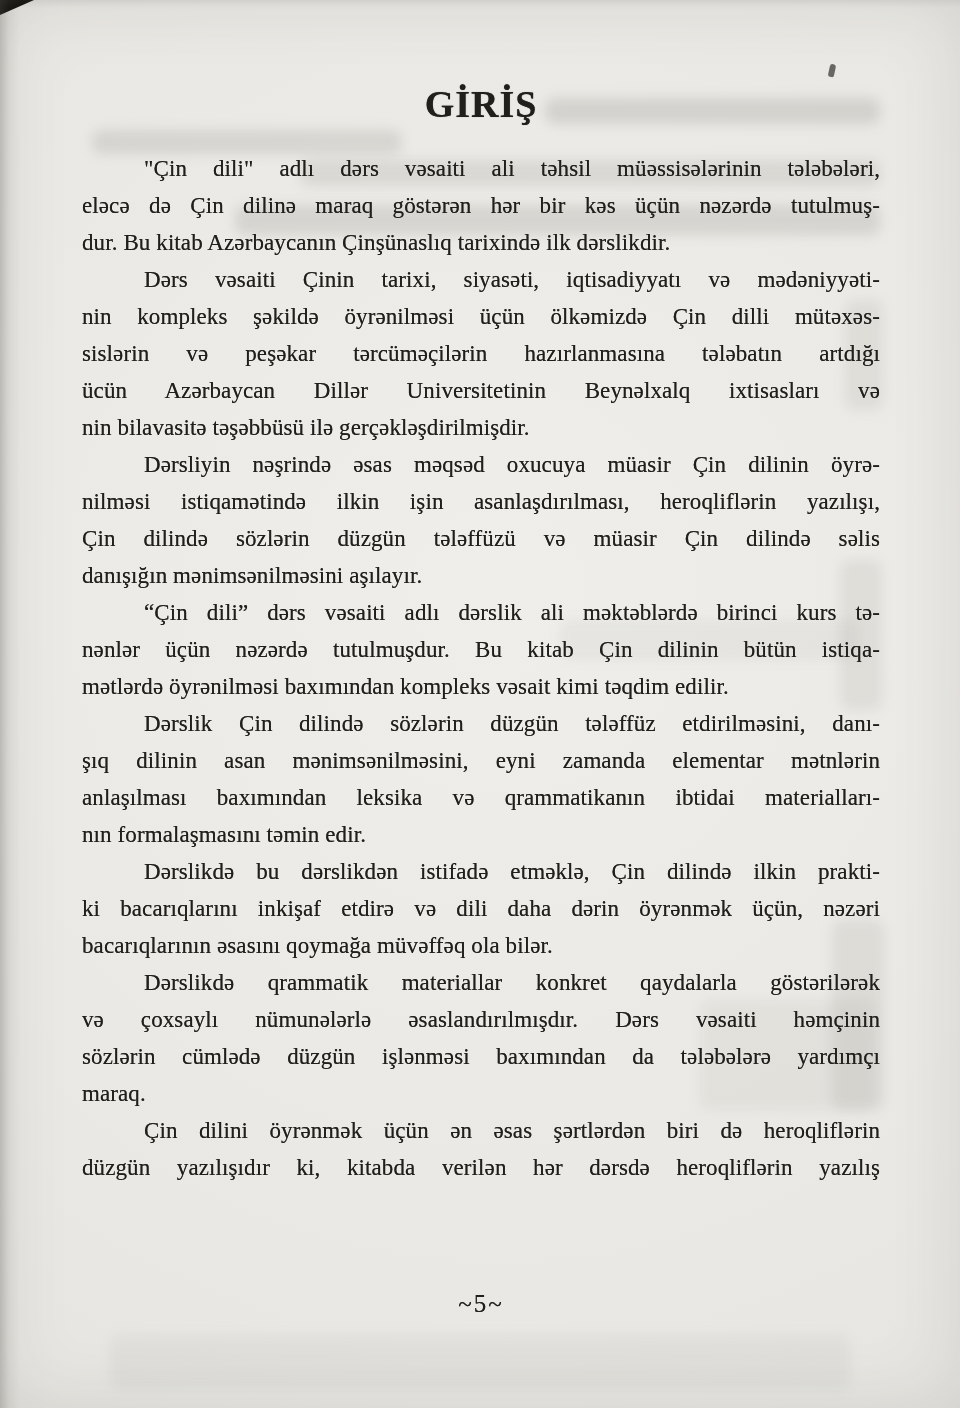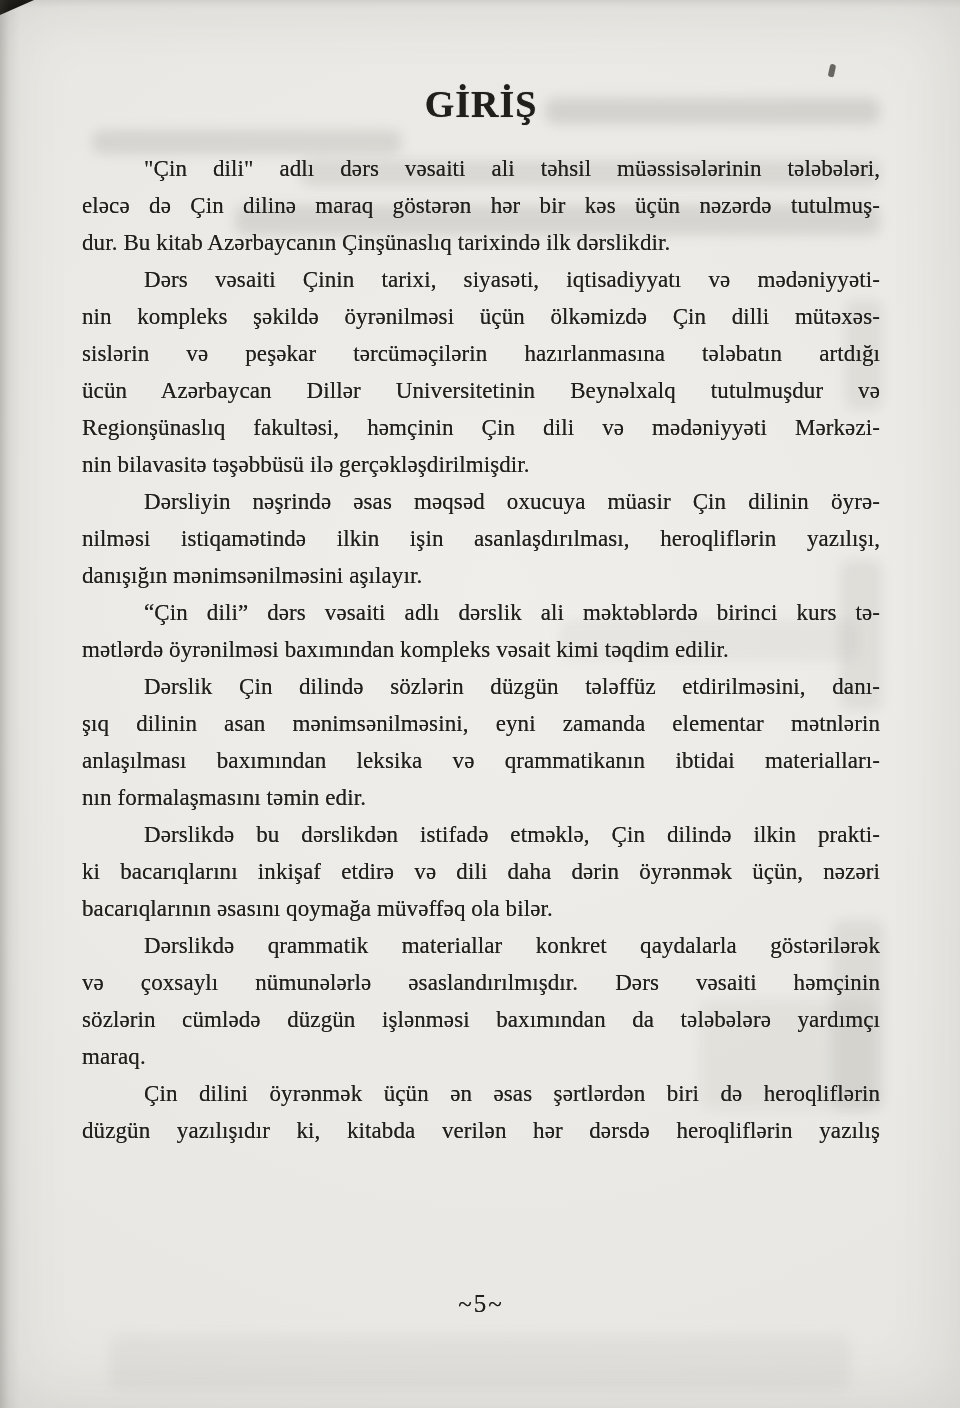--- a/index.html
+++ b/index.html
@@ -112,31 +112,32 @@
   <main class="body-col">
       <div>
         <div class="line first">"Çin dili"  adlı dərs vəsaiti ali təhsil müəssisələrinin tələbələri,</div>
         <div class="line">eləcə də Çin dilinə maraq göstərən hər bir kəs üçün nəzərdə tutulmuş-</div>
         <div class="line last">dur. Bu kitab Azərbaycanın Çinşünaslıq tarixində ilk dərslikdir.</div>
       </div>
       <div>
         <div class="line first">Dərs vəsaiti Çinin tarixi, siyasəti, iqtisadiyyatı və mədəniyyəti-</div>
         <div class="line">nin kompleks şəkildə öyrənilməsi üçün ölkəmizdə Çin dilli mütəxəs-</div>
         <div class="line">sislərin və peşəkar tərcüməçilərin hazırlanmasına tələbatın artdığı</div>
-        <div class="line">ücün Azərbaycan Dillər Universitetinin Beynəlxalq tutulmuşdur və</div>
-        <div class="line">Regionşünaslıq fakultəsi, həmçinin Çin dili və mədəniyyəti Mərkəzi-</div>
+        <div class="line">ücün Azərbaycan Dillər Universitetinin Beynəlxalq ixtisasları və</div>
         <div class="line last">nin bilavasitə təşəbbüsü ilə gerçəkləşdirilmişdir.</div>
       </div>
       <div>
         <div class="line first">Dərsliyin nəşrində əsas məqsəd oxucuya müasir Çin dilinin öyrə-</div>
         <div class="line">nilməsi istiqamətində ilkin işin asanlaşdırılması, heroqliflərin yazılışı,</div>
+        <div class="line">Çin dilində sözlərin düzgün tələffüzü və müasir Çin dilində səlis</div>
         <div class="line last">danışığın mənimsənilməsini aşılayır.</div>
       </div>
       <div>
         <div class="line first">“Çin dili” dərs vəsaiti adlı dərslik ali məktəblərdə birinci kurs tə-</div>
+        <div class="line">nənlər üçün nəzərdə tutulmuşdur. Bu kitab Çin dilinin bütün istiqa-</div>
         <div class="line last">mətlərdə öyrənilməsi baxımından kompleks vəsait kimi təqdim edilir.</div>
       </div>
       <div>
         <div class="line first">Dərslik Çin dilində sözlərin düzgün tələffüz etdirilməsini, danı-</div>
         <div class="line">şıq dilinin asan mənimsənilməsini, eyni zamanda elementar mətnlərin</div>
         <div class="line">anlaşılması baxımından leksika və qrammatikanın ibtidai materialları-</div>
         <div class="line last">nın formalaşmasını təmin edir.</div>
       </div>
       <div>
         <div class="line first">Dərslikdə bu dərslikdən istifadə etməklə, Çin dilində ilkin prakti-</div>

